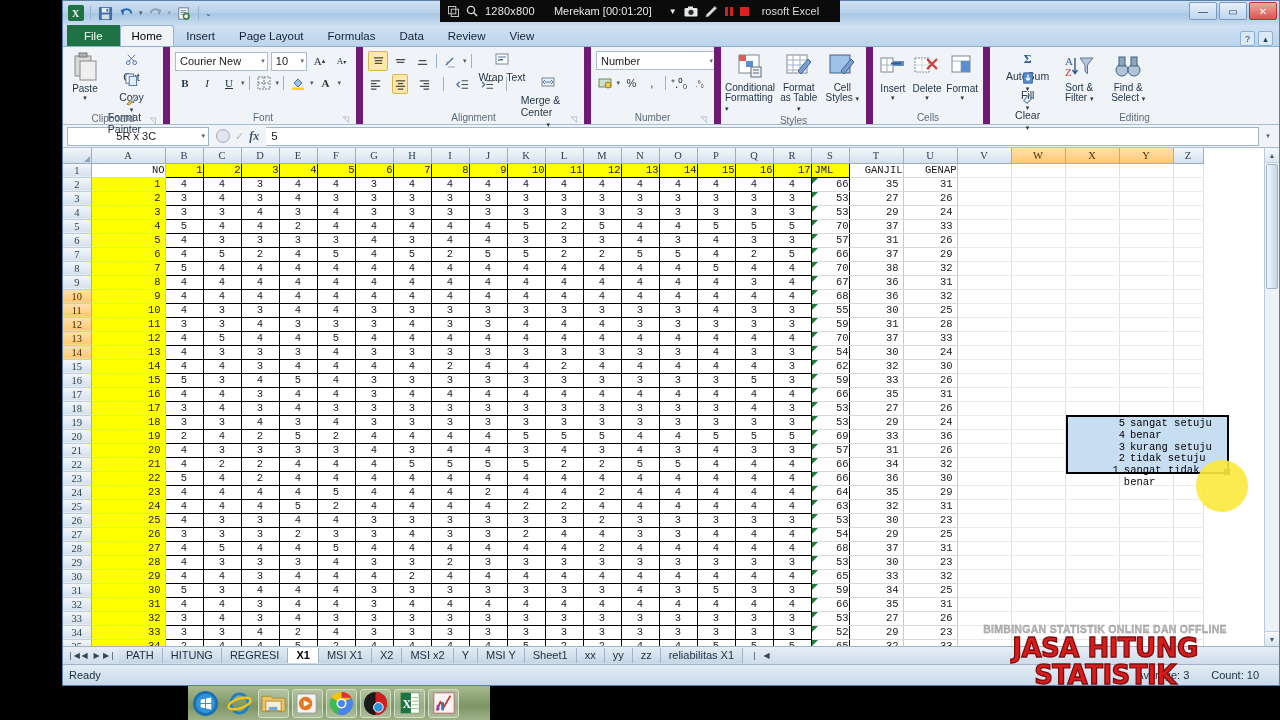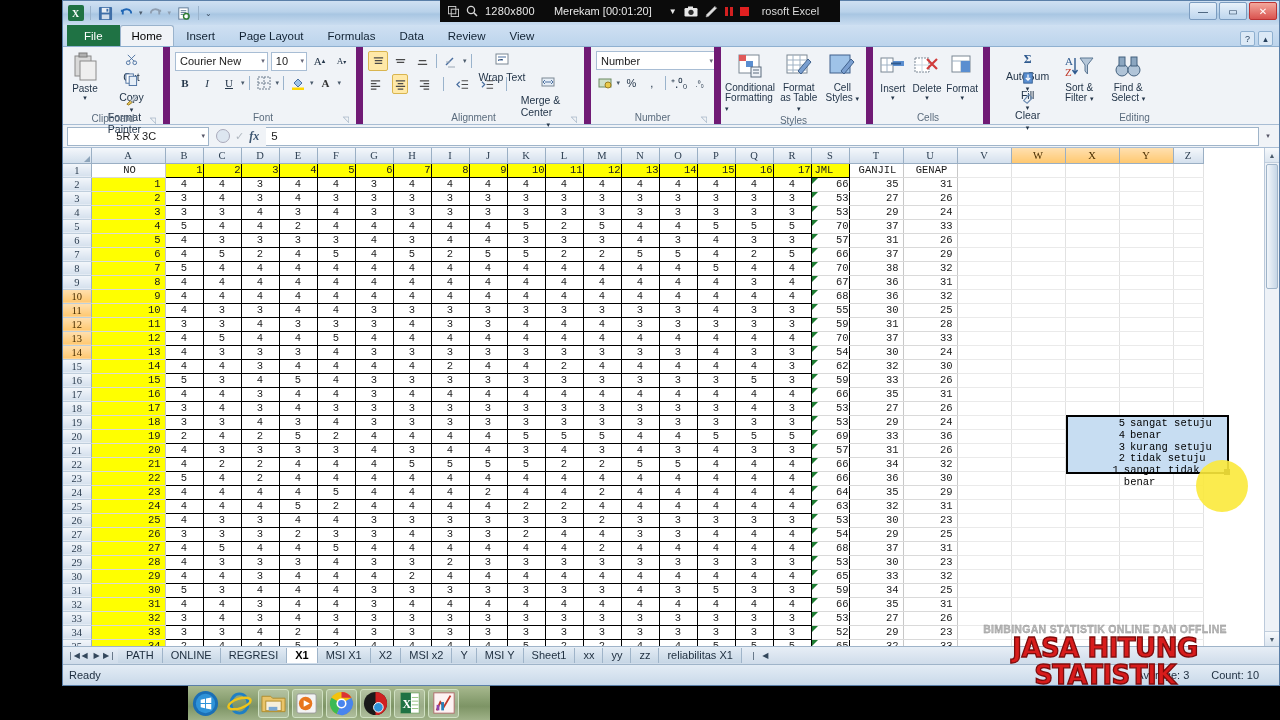--- a/index.html
+++ b/index.html
@@ -116,21 +116,21 @@
   .rowhead {
     width:28px; height:14px; background:linear-gradient(to bottom,#f4f7fb,#d4e0ed);
     border-right:1px solid #9aafc4; border-bottom:1px solid #c0cfdd;
     text-align:center; font-family:"Liberation Serif",serif; font-size:10.5px; color:#2b3d50; font-weight:normal;
   }
   .rowhead.sel { background:linear-gradient(to bottom,#ffe0b0,#ffc870); color:#4a2e00; }
 
   td.c { height:14px; border-right:1px solid #c8c8c8; border-bottom:1px solid #d9d9d9;
          text-align:center; background:#fff; overflow:hidden; white-space:nowrap; }
   td.c.num { text-align:right; padding-right:4px; }
-  td.c.lft { text-align:center; padding-left:3px; }
+  td.c.lft { text-align:right; padding-left:3px; }
   td.yel { background:#ffff00; }
   td.hdrnum { background:#ffff00; text-align:right; padding-right:3px; border-right:1px solid #000;
               border-bottom:1px solid #000; font-weight:normal;}
   td.boxed { border-left:1px solid #000; border-right:1px solid #000; border-bottom:1px solid #000; }
   td.jml { text-align:right; padding-right:5px; position:relative; border-right:1px solid #000;
            border-left:1px solid #000;}
   td.jml::before { content:""; position:absolute; left:0; top:0;
                    border-style:solid; border-width:6px 6px 0 0; border-color:#1e7d32 transparent transparent transparent;}
   td.empty { border-right:1px solid #e2e2e2; border-bottom:1px solid #eaeaea; }
 
@@ -1774,21 +1774,21 @@
 
     <div class="sheetbar">
       <div class="navbtns">
         <span>❘◀</span>
         <span>◀</span>
         <span>▶</span>
         <span>▶❘</span>
       </div>
       <div id="sheet-tabs" style="display:flex;align-items:center">
           <span class="stab">PATH</span>
-          <span class="stab">ONLINE</span>
+          <span class="stab">HITUNG</span>
           <span class="stab">REGRESI</span>
           <span class="stab active">X1</span>
           <span class="stab">MSI X1</span>
           <span class="stab">X2</span>
           <span class="stab">MSI x2</span>
           <span class="stab">Y</span>
           <span class="stab">MSI Y</span>
           <span class="stab">Sheet1</span>
           <span class="stab">xx</span>
           <span class="stab">yy</span>

